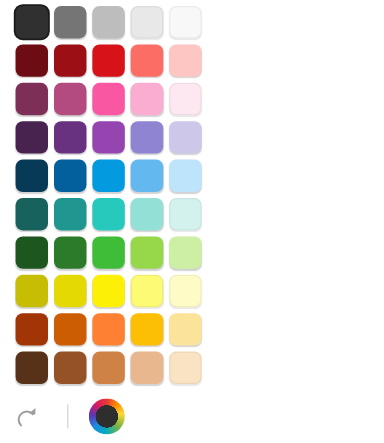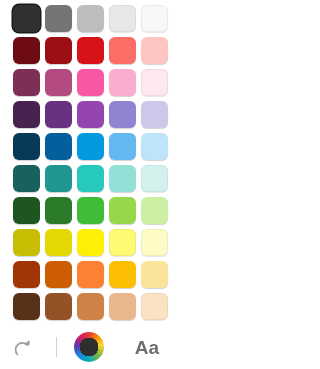--- a/index.html
+++ b/index.html
@@ -200,17 +200,14 @@
       <path d="M19.6 4.0 L19.3 9.6 L14.2 8.3 Z" fill="#9e9e9e"></path>
     </svg>
   </div>
 
   <div id="toolbar-divider"></div>
 
   <div id="color-wheel-button">
     <div class="wheel"></div>
   </div>
 
-  <div id="text-style-button">
-    <span id="text-style-label">Aa</span>
-  </div>
 
 </div>
 
 </body></html>

